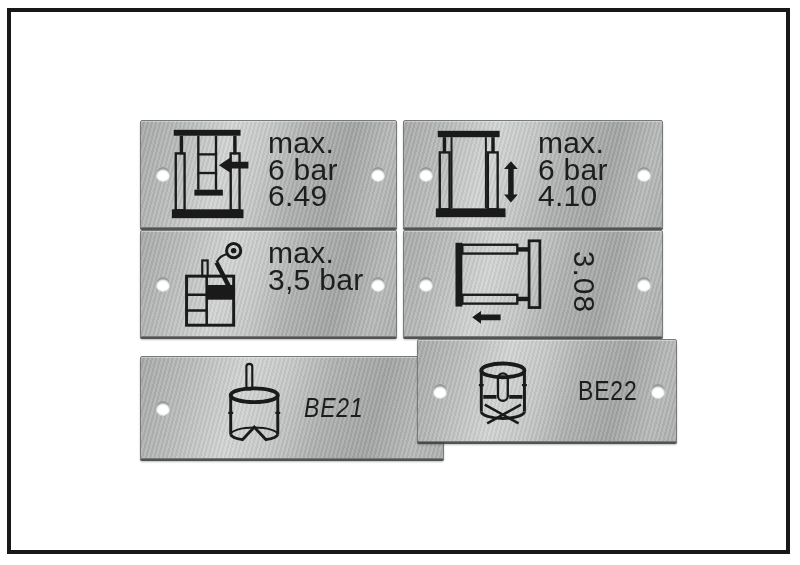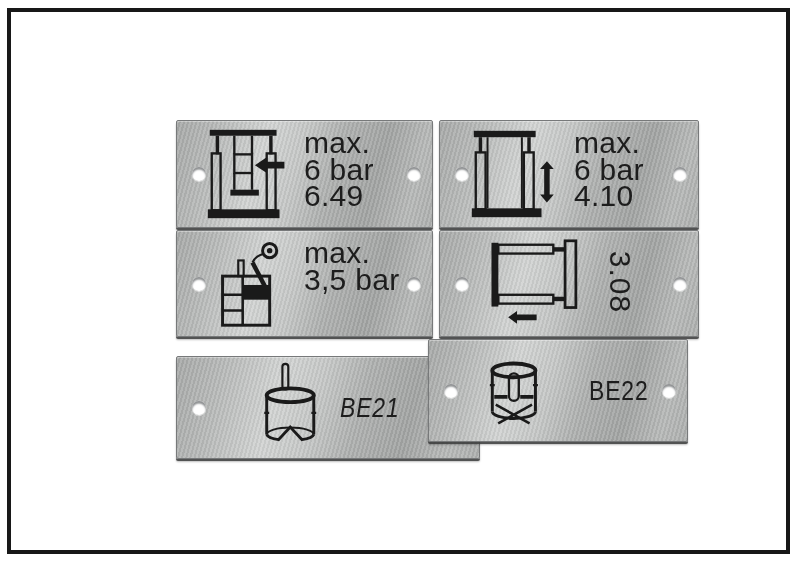--- a/index.html
+++ b/index.html
@@ -17,28 +17,27 @@
     border:1px solid #77797a;border-radius:2px;
     background:
       repeating-linear-gradient(105deg,
         rgba(255,255,255,0.10) 0px, rgba(255,255,255,0.10) 2px,
         rgba(0,0,0,0.045) 2px, rgba(0,0,0,0.045) 4px),
       linear-gradient(105deg,
         #a7a9a8 0%, #b9bbba 16%, #d2d4d3 33%, #c6c8c7 46%,
         #aeb0af 60%, #a2a4a3 76%, #b7b9b8 90%, #adafae 100%);
     box-shadow: 0 2px 0 rgba(62,64,63,0.85), 0 3px 2px rgba(0,0,0,0.25),
       inset 0 1px 0 rgba(255,255,255,0.35);
-    margin-left: 36px;
   }
   .p1{left:140px;top:120px;width:257px;height:108px;}
   .p2{left:403px;top:120px;width:260px;height:108px;}
   .p3{left:140px;top:230px;width:257px;height:107px;}
   .p4{left:403px;top:230px;width:260px;height:107px;}
   .p5{left:140px;top:356px;width:304px;height:103px;font-style:italic;}
-  .p6{left:392px;top:339px;width:260px;height:103px;}
+  .p6{left:417px;top:339px;width:260px;height:103px;}
   .hole{
     position:absolute;top:50%;margin-top:-7px;width:14px;height:14px;border-radius:50%;
     background:radial-gradient(circle at 50% 68%, #ffffff 52%, #f2f3f2 68%, #bcbebd 100%);
     box-shadow: inset 0 2.5px 2px #8d8f91, 0 1px 0 rgba(255,255,255,0.5);
   }
   .hole-left{left:15px;}
   .hole-right{right:11px;}
   .icon-svg{position:absolute;left:0;top:0;width:100%;height:100%;}
   .caption{
     position:absolute;left:127px;top:9px;

